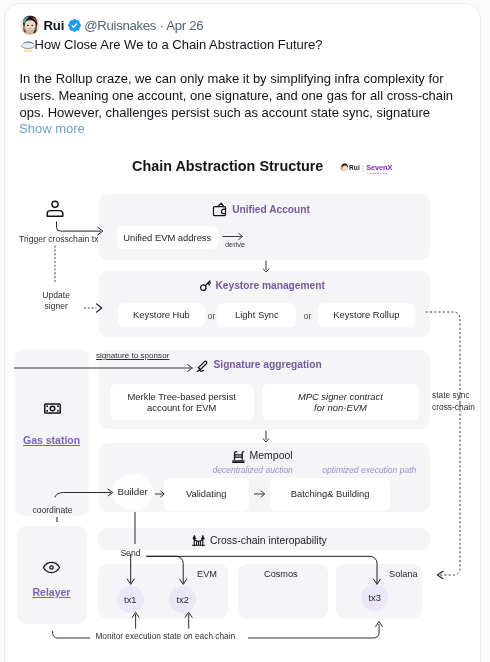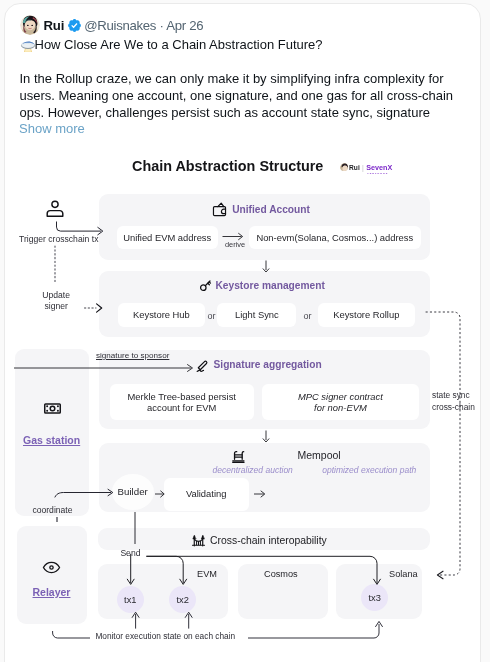--- a/index.html
+++ b/index.html
@@ -126,23 +126,20 @@
           <rect x="3.2" y="7.3" width="15.6" height="11.6" rx="1.5"></rect>
           <path d="M8.8 7.3 13.2 2.8l3.4 4.5"></path>
           <path d="M18.8 10.6h-2.4a2.9 2.9 0 0 0 0 5.8h2.4"></path>
         </svg>
       </span>
       <span>Unified Account</span>
     </div>
     <div class="wbox" style="left:111.7px;top:77.5px;width:101px;height:23.5px;">
       <span>Unified EVM address</span>
     </div>
-    <div class="wbox" style="left:243.8px;top:77.5px;width:172px;height:23.5px;">
-      <span>Non-evm(Solana, Cosmos...) address</span>
-    </div>
     <svg style="position:absolute;left:217px;top:84px;" width="24" height="10" viewBox="0 0 24 10">
       <path d="M0.5 4.5h19" stroke="#1f1f24" stroke-width=".9" fill="none"></path>
       <path d="M16.6 1.4 L20.6 4.5 L16.6 7.6" stroke="#1f1f24" stroke-width=".9" fill="none" stroke-linecap="round" stroke-linejoin="round"></path>
     </svg>
     <div class="lbl" style="left:220px;top:92px;font-size:7.4px;color:#35353d;">
       <span>derive</span>
     </div>
     <svg style="position:absolute;left:255px;top:112px;" width="12" height="13" viewBox="0 0 12 13">
       <path d="M6 0.5v9.5" stroke="#1f1f24" stroke-width=".9" fill="none"></path>
       <path d="M3.1 8.8 L6 12 L8.9 8.8" stroke="#1f1f24" stroke-width=".9" fill="none" stroke-linecap="round" stroke-linejoin="round"></path>
@@ -194,38 +191,41 @@
     <svg style="position:absolute;left:9px;top:215px;" width="181" height="10" viewBox="0 0 181 10">
       <path d="M0 5h177" stroke="#1f1f24" stroke-width=".9" fill="none"></path>
       <path d="M173.5 1.6 L178.5 5 L173.5 8.4" stroke="#1f1f24" stroke-width=".9" fill="none" stroke-linecap="round" stroke-linejoin="round"></path>
     </svg>
     <svg style="position:absolute;left:255px;top:282px;" width="12" height="13" viewBox="0 0 12 13">
       <path d="M6 0.5v9.5" stroke="#1f1f24" stroke-width=".9" fill="none"></path>
       <path d="M3.1 8.8 L6 12 L8.9 8.8" stroke="#1f1f24" stroke-width=".9" fill="none" stroke-linecap="round" stroke-linejoin="round"></path>
     </svg>
 
     <div class="panel" style="left:94px;top:295px;width:331px;height:69px;"></div>
-    <div class="ptitle" style="left:225.5px;top:299.5px;font-weight:normal;color:#1f1f25;font-size:10.5px;gap:48px;">
+    <div class="ptitle" style="left:225.5px;top:299.5px;font-weight:normal;color:#1f1f25;font-size:10.5px;">
       <span class="ic">
         <svg width="15" height="15" viewBox="0 0 22 22" fill="none" stroke="#101014" stroke-width="1.9" stroke-linecap="round" stroke-linejoin="round">
           <path d="M5.2 16.6V7.6a2.2 2.2 0 0 1 2.2-2.2h1"></path>
           <path d="M16.4 16.6V7.6a2.2 2.2 0 0 1 2.2-2.2"></path>
           <path d="M5.4 10.2h10.8M5.4 13.4h10.8"></path>
           <path d="M2.6 18.9h16.4M2.6 21.1h16.4"></path>
         </svg>
       </span>
       <span>Mempool</span>
     </div>
     <div class="annot" style="left:207.5px;top:317px;"><span>decentralized auction</span></div>
     <div class="annot" style="left:317.2px;top:317px;"><span>optimized execution path</span></div>
     <div class="ellipse-node" style="left:106.7px;top:326px;width:42px;height:35.5px;">
       <span>Builder</span>
     </div>
     <div class="wbox" style="left:158.7px;top:329.7px;width:85px;height:33px;">
       <span>Validating</span>
+    </div>
+    <div class="wbox" style="left:264.8px;top:329.7px;width:120.6px;height:33px;">
+      <span>Batching&amp; Building</span>
     </div>
     <svg style="position:absolute;left:149.5px;top:341px;" width="11" height="10" viewBox="0 0 11 10">
       <path d="M0 5h8.5" stroke="#1f1f24" stroke-width=".9" fill="none"></path>
       <path d="M5.7 2 L9.2 5 L5.7 8" stroke="#1f1f24" stroke-width=".9" fill="none" stroke-linecap="round" stroke-linejoin="round"></path>
     </svg>
     <svg style="position:absolute;left:249px;top:341px;" width="13" height="10" viewBox="0 0 13 10">
       <path d="M0 5h10" stroke="#1f1f24" stroke-width=".9" fill="none"></path>
       <path d="M7 2 L10.8 5 L7 8" stroke="#1f1f24" stroke-width=".9" fill="none" stroke-linecap="round" stroke-linejoin="round"></path>
     </svg>
     <div class="lbl" style="left:27.4px;top:356.5px;font-size:8.6px;color:#2e2e36;white-space:nowrap;">

